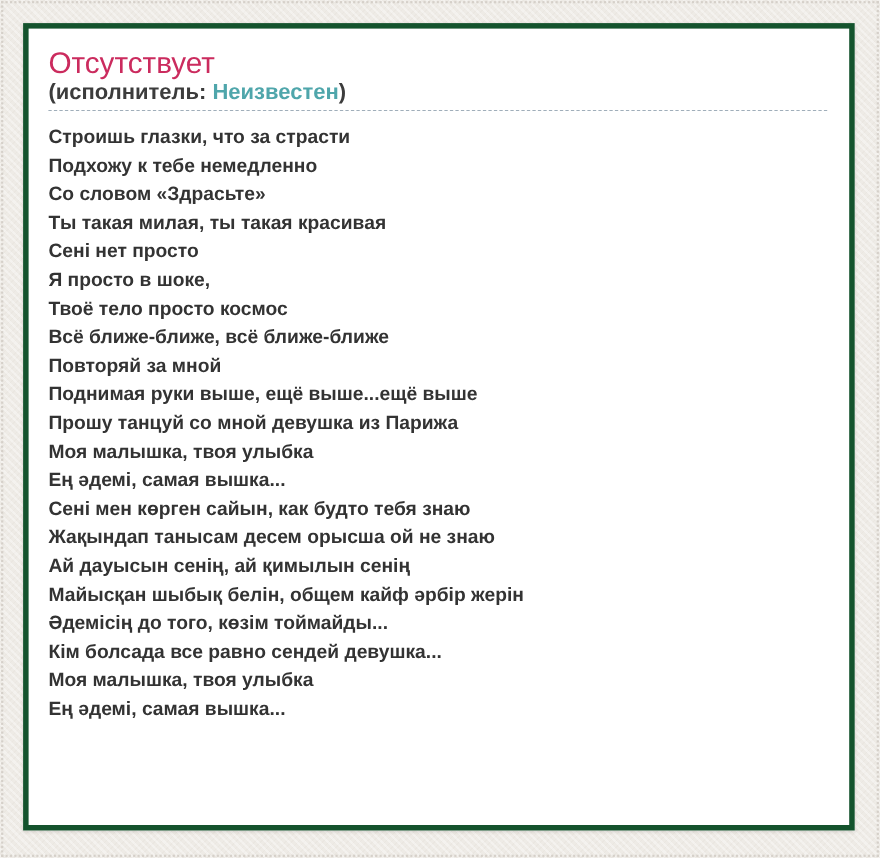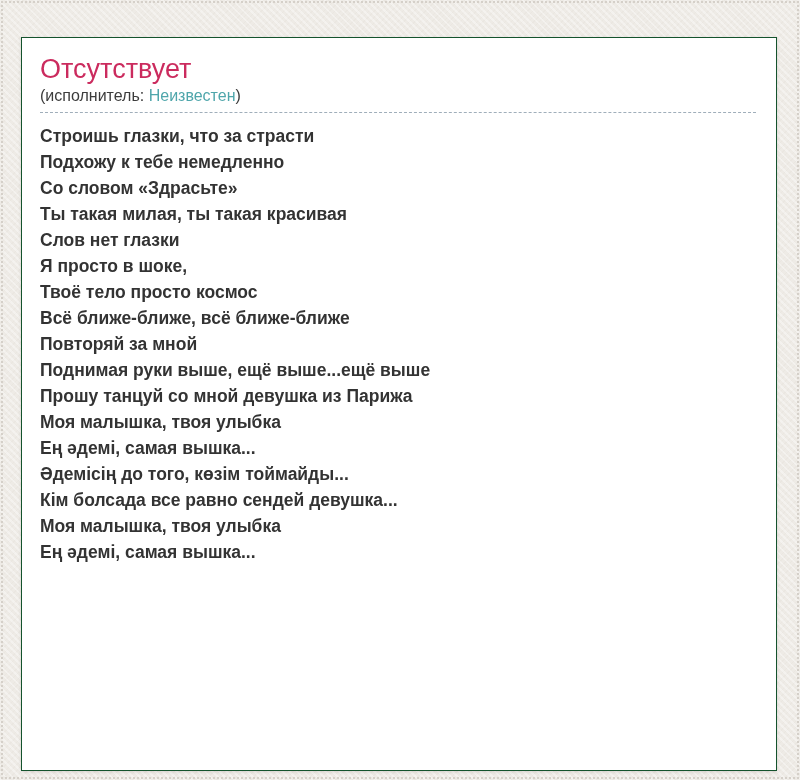--- a/index.html
+++ b/index.html
@@ -21,45 +21,46 @@
   
   .page-frame {
     position: absolute;
     inset: 1px;
     border: 2px dotted #d5d0c9;
     pointer-events: none;
   }
   .card {
     position: absolute;
     left: 21px;
-    top: 37px;
+    top: 21px;
     width: 756px;
     min-height: 734px;
     box-sizing: border-box;
     background: #ffffff;
-    border: 1px solid #14532d;
+    border: 5px solid #14532d;
     box-shadow: 0 1px 3px rgba(90,80,70,0.18);
     padding: 16px 20px 28px 18px;
   }
   .card-header {
     border-bottom: 1px dashed #a0aeba;
     padding-bottom: 6px;
   }
   .song-title {
     margin: 0;
     font-size: 27px;
     line-height: 30px;
     font-weight: 400;
     color: #cb2b5e;
   }
   .artist-line {
     margin-top: 2px;
-    font-size: 16px;
+    font-size: 20px;
     line-height: 20px;
     color: #3c3c3c;
+    font-weight: bold;
   }
   .artist-link {
     color: #4fa6ab;
     text-decoration: none;
     cursor: pointer;
   }
   .lyrics {
     margin-top: 10px;
     color: #333333;
     font-size: 17.5px;
@@ -84,27 +85,31 @@
     <div class="artist-line">
       <span>(исполнитель: </span><a class="artist-link">Неизвестен</a><span>)</span>
     </div>
   </div>
 
   <div class="lyrics">
       <p class="verse">Строишь глазки, что за страсти
 Подхожу к тебе немедленно
 Со словом «Здрасьте»
 Ты такая милая, ты такая красивая
-Слов нет глазки
+Сені нет просто
 Я просто в шоке,
 Твоё тело просто космос
 Всё ближе-ближе, всё ближе-ближе
 Повторяй за мной
 Поднимая руки выше, ещё выше...ещё выше
 Прошу танцуй со мной девушка из Парижа</p>
       <p class="verse">Моя малышка, твоя улыбка
 Ең әдемі, самая вышка...</p>
+      <p class="verse">Сені мен көрген сайын, как будто тебя знаю
+Жақындап танысам десем орысша ой не знаю
+Ай дауысын сенің, ай қимылын сенің
+Майысқан шыбық белін, общем кайф әрбір жерін</p>
       <p class="verse">Әдемісің до того, көзім тоймайды...
 Кім болсада все равно сендей девушка...
 Моя малышка, твоя улыбка
 Ең әдемі, самая вышка...</p>
     </div>
 </div>
 
 </body></html>

